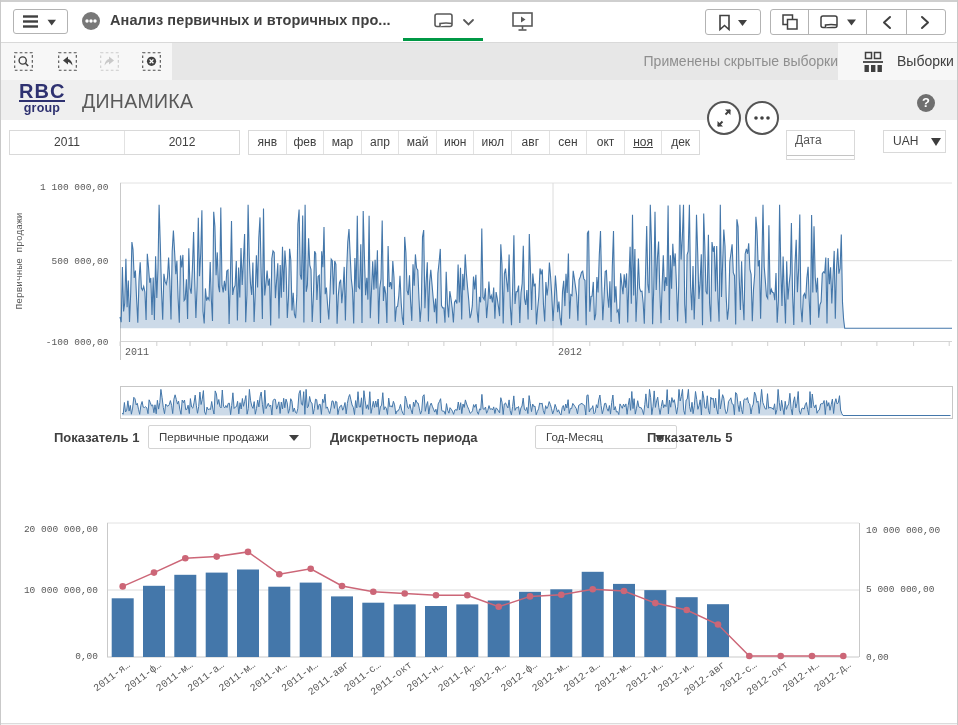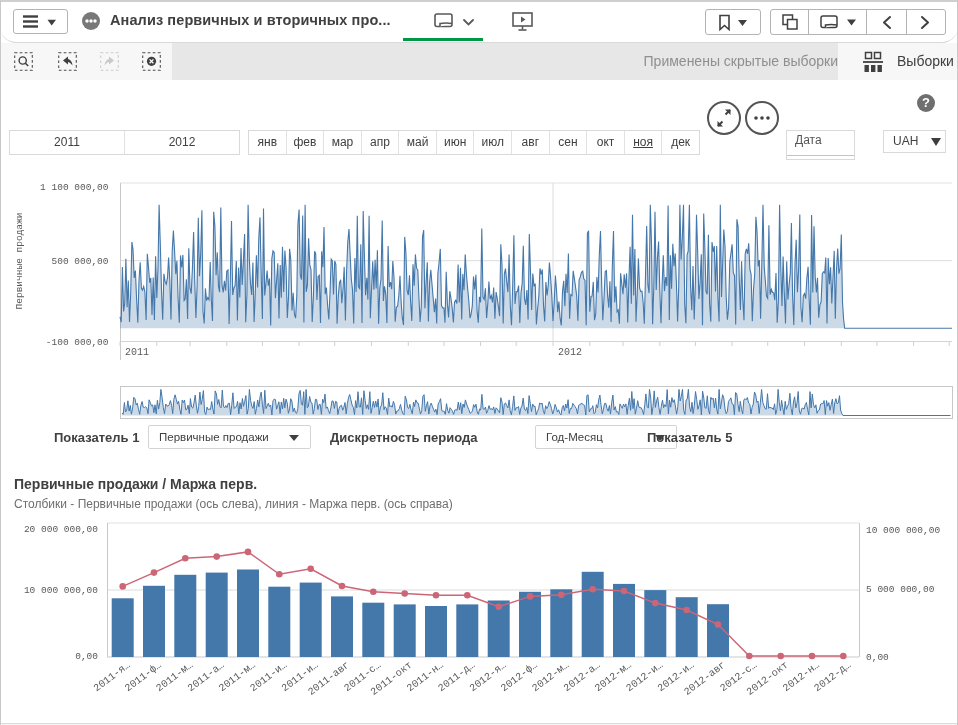--- a/index.html
+++ b/index.html
@@ -1,20 +1,20 @@
 <!DOCTYPE html>
 <html><head>
 <meta charset="utf-8">
 <style>
 * { margin:0; padding:0; box-sizing:border-box; }
 html,body { width:958px; height:725px; background:#fff; font-family:"Liberation Sans", sans-serif; overflow:hidden; }
 #page { position:relative; width:958px; height:725px; background:#fff; overflow:hidden; }
 
 
-#topbar { position:absolute; left:0; top:0; width:958px; height:43px; background:#fff; border-bottom:1px solid #d9d9d9;border-radius:16px; }
+#topbar { position:absolute; left:0; top:0; width:958px; height:43px; background:#fff; border-bottom:1px solid #d9d9d9; }
 #hamb { position:absolute; left:13px; top:9px; width:55px; height:25px; border:1px solid #b3b3b3; border-radius:3px; background:#fff; }
 #appdots { position:absolute; left:82px; top:12px; width:18px; height:18px; border-radius:50%; background:#787878; }
 #apptitle { position:absolute; left:110px; top:12px; font-size:14.5px; font-weight:700; color:#404040; letter-spacing:0.1px;}
 #greenline { position:absolute; left:403px; top:38px; width:80px; height:3px; background:#009845; }
 .tbbtn { position:absolute; top:9px; height:26px; border:1px solid #b3b3b3; border-radius:3px; background:#fff; }
 
 
 #selbar { position:absolute; left:0; top:43px; width:958px; height:37px; background:#f7f7f7;text-align:right; }
 #selmid { position:absolute; left:172px; top:0; width:666px; height:37px; background:#e7e7e7; color:#8f8f8f; font-size:14px; line-height:37px; padding-left:7px; }
 .selico { position:absolute; top:9px; width:19px; height:19px; }
@@ -144,20 +144,27 @@
         <rect x="12.5" y="1.5" width="6" height="6" fill="none" stroke="#404040" stroke-width="1.5"></rect>
         <line x1="1" y1="11" x2="21" y2="11" stroke="#404040" stroke-width="1.8"></line>
         <rect x="2.5" y="14" width="4.4" height="7" fill="#404040"></rect>
         <rect x="9" y="14" width="4.4" height="7" fill="#404040"></rect>
         <rect x="15.5" y="14" width="4.4" height="7" fill="#404040"></rect>
       </svg>
       <span>Выборки</span>
     </div>
   </div>
 
+  <div id="shead">
+    <div id="rbc">
+        <div class="r1">RBC</div>
+        <div class="r2">group</div>
+      </div>
+    <div id="dyn">ДИНАМИКА</div>
+  </div>
   <div id="help">?</div>
   <div class="circbtn" style="left:707px;">
     <svg width="30" height="30" viewBox="0 0 30 30">
       <g stroke="#404040" stroke-width="2" fill="none">
         <path d="M16.5 11.5 L21 7"></path>
         <path d="M13.5 18.5 L9 23"></path>
       </g>
       <path d="M21.5 12 L21.5 6.5 L16 6.5 Z" fill="#404040"></path>
       <path d="M8.5 18 L8.5 23.5 L14 23.5 Z" fill="#404040"></path>
     </svg>
@@ -242,22 +249,20 @@
 <path d="M122,245.5 L122.0,243.1 L123.2,244.2 L124.4,232.5 L125.5,242.0 L126.7,240.2 L127.9,230.8 L129.1,241.1 L130.3,235.4 L131.4,244.2 L132.6,238.1 L133.8,227.3 L135.0,228.8 L136.2,234.9 L137.3,233.3 L138.5,239.3 L139.7,244.3 L140.9,235.3 L142.1,231.5 L143.2,237.1 L144.4,237.5 L145.6,236.7 L146.8,237.8 L148.0,243.7 L149.1,229.8 L150.3,232.6 L151.5,235.9 L152.7,234.9 L153.9,242.7 L155.0,234.8 L156.2,243.8 L157.4,230.3 L158.6,239.1 L159.8,232.7 L160.9,219.4 L162.1,227.7 L163.3,237.5 L164.5,243.7 L165.7,234.0 L166.8,235.7 L168.0,236.2 L169.2,234.8 L170.4,230.6 L171.6,235.3 L172.7,243.6 L173.9,229.2 L175.1,224.8 L176.3,229.4 L177.5,234.1 L178.6,231.2 L179.8,239.2 L181.0,244.3 L182.2,230.1 L183.4,232.6 L184.5,230.0 L185.7,239.7 L186.9,239.3 L188.1,235.2 L189.3,243.6 L190.4,228.6 L191.6,237.0 L192.8,238.2 L194.0,232.9 L195.2,225.1 L196.3,235.2 L197.5,243.3 L198.7,236.5 L199.9,222.1 L201.1,234.5 L202.2,229.7 L203.4,220.6 L204.6,241.9 L205.8,244.5 L207.0,237.1 L208.1,239.6 L209.3,239.0 L210.5,239.5 L211.7,231.5 L212.9,239.2 L214.0,244.0 L215.2,220.9 L216.4,224.0 L217.6,234.3 L218.8,229.5 L219.9,236.6 L221.1,237.9 L222.3,220.0 L223.5,236.4 L224.7,237.9 L225.8,235.5 L227.0,237.6 L228.2,233.4 L229.4,233.2 L230.6,244.6 L231.7,235.5 L232.9,222.8 L234.1,238.5 L235.3,237.0 L236.5,236.5 L237.6,231.3 L238.8,243.9 L240.0,232.7 L241.2,239.0 L242.4,228.5 L243.5,236.3 L244.7,231.3 L245.9,225.6 L247.1,244.2 L248.3,238.5 L249.4,219.4 L250.6,230.7 L251.8,236.1 L253.0,238.4 L254.2,231.6 L255.3,244.2 L256.5,238.5 L257.7,230.1 L258.9,236.9 L260.1,226.4 L261.2,222.1 L262.4,234.3 L263.6,243.5 L264.8,220.2 L266.0,238.6 L267.1,236.1 L268.3,233.3 L269.5,236.5 L270.7,235.0 L271.9,244.9 L273.0,230.8 L274.2,229.1 L275.4,229.5 L276.6,239.1 L277.8,235.3 L278.9,231.8 L280.1,243.5 L281.3,232.1 L282.5,239.0 L283.7,228.3 L284.8,237.8 L286.0,229.1 L287.2,232.8 L288.4,243.3 L289.6,238.9 L290.7,228.7 L291.9,231.1 L293.1,241.7 L294.3,238.0 L295.5,242.5 L296.6,243.4 L297.8,238.7 L299.0,223.5 L300.2,220.4 L301.4,234.2 L302.5,235.2 L303.7,221.7 L304.9,244.3 L306.1,219.4 L307.3,237.8 L308.4,236.4 L309.6,226.5 L310.8,232.2 L312.0,233.1 L313.2,244.1 L314.3,238.7 L315.5,229.2 L316.7,229.7 L317.9,239.5 L319.1,234.5 L320.2,234.3 L321.4,244.4 L322.6,229.2 L323.8,232.6 L325.0,224.1 L326.1,238.3 L327.3,236.9 L328.5,240.6 L329.7,243.6 L330.9,238.0 L332.0,230.9 L333.2,231.2 L334.4,238.4 L335.6,231.3 L336.8,232.0 L337.9,244.5 L339.1,238.6 L340.3,235.9 L341.5,235.2 L342.7,240.2 L343.8,237.3 L345.0,232.5 L346.2,243.9 L347.4,233.4 L348.6,227.3 L349.7,224.5 L350.9,229.8 L352.1,235.0 L353.3,237.3 L354.5,244.5 L355.6,230.6 L356.8,237.9 L358.0,221.7 L359.2,236.8 L360.4,237.1 L361.5,227.8 L362.7,244.4 L363.9,220.7 L365.1,230.3 L366.3,238.5 L367.4,234.8 L368.6,239.4 L369.8,221.7 L371.0,243.4 L372.2,237.4 L373.3,231.3 L374.5,237.4 L375.7,231.0 L376.9,237.1 L378.1,229.0 L379.2,244.5 L380.4,237.0 L381.6,235.1 L382.8,222.7 L384.0,239.7 L385.1,236.7 L386.3,238.2 L387.5,244.4 L388.7,228.1 L389.9,236.8 L391.0,235.7 L392.2,237.2 L393.4,231.3 L394.6,234.8 L395.8,244.1 L396.9,241.0 L398.1,240.9 L399.3,238.7 L400.5,234.4 L401.7,240.2 L402.8,243.3 L404.0,244.8 L405.2,226.2 L406.4,229.5 L407.6,237.5 L408.7,238.5 L409.9,234.3 L411.1,239.9 L412.3,243.9 L413.5,232.0 L414.6,236.5 L415.8,229.9 L417.0,232.8 L418.2,233.2 L419.4,238.9 L420.5,244.1 L421.7,240.8 L422.9,226.2 L424.1,224.7 L425.3,241.3 L426.4,235.8 L427.6,231.6 L428.8,244.0 L430.0,235.8 L431.2,233.1 L432.3,236.2 L433.5,239.2 L434.7,242.1 L435.9,239.2 L437.1,244.5 L438.2,233.9 L439.4,231.6 L440.6,228.7 L441.8,240.7 L443.0,241.2 L444.1,241.2 L445.3,244.3 L446.5,233.6 L447.7,240.3 L448.9,243.2 L450.0,237.7 L451.2,239.2 L452.4,241.2 L453.6,244.3 L454.8,240.0 L455.9,239.6 L457.1,240.3 L458.3,232.0 L459.5,240.0 L460.7,232.7 L461.8,243.6 L463.0,234.0 L464.2,237.5 L465.4,229.9 L466.6,234.0 L467.7,236.9 L468.9,239.7 L470.1,243.3 L471.3,242.5 L472.5,240.8 L473.6,234.6 L474.8,237.3 L476.0,234.2 L477.2,241.9 L478.4,244.3 L479.5,238.9 L480.7,240.0 L481.9,224.4 L483.1,238.9 L484.3,239.4 L485.5,237.0 L486.6,243.3 L487.8,240.3 L489.0,235.6 L490.2,239.3 L491.4,238.6 L492.5,240.0 L493.7,236.9 L494.9,243.5 L496.1,237.8 L497.3,239.1 L498.4,240.9 L499.6,242.9 L500.8,227.7 L502.0,232.1 L503.2,244.5 L504.3,234.0 L505.5,232.9 L506.7,235.6 L507.9,237.9 L509.1,229.9 L510.2,240.8 L511.4,244.8 L512.6,236.5 L513.8,225.9 L515.0,240.4 L516.1,237.8 L517.3,237.8 L518.5,236.5 L519.7,244.4 L520.9,238.0 L522.0,236.0 L523.2,228.1 L524.4,239.3 L525.6,240.6 L526.8,237.4 L527.9,243.6 L529.1,225.6 L530.3,233.6 L531.5,241.6 L532.7,234.0 L533.8,236.6 L535.0,236.1 L536.2,244.7 L537.4,241.4 L538.6,238.8 L539.7,232.9 L540.9,234.1 L542.1,233.1 L543.3,240.6 L544.5,244.1 L545.6,235.7 L546.8,238.6 L548.0,236.3 L549.2,231.6 L550.4,234.6 L551.5,238.6 L552.7,243.9 L553.9,240.1 L555.1,234.4 L556.3,237.7 L557.4,242.1 L558.6,239.8 L559.8,243.4 L561.0,244.9 L562.2,237.7 L563.3,235.5 L564.5,240.8 L565.7,234.0 L566.9,238.0 L568.1,229.7 L569.2,243.5 L570.4,238.4 L571.6,238.6 L572.8,233.4 L574.0,235.1 L575.1,236.7 L576.3,238.6 L577.5,243.9 L578.7,235.3 L579.9,234.6 L581.0,233.7 L582.2,233.4 L583.4,235.0 L584.6,235.4 L585.8,244.9 L586.9,225.4 L588.1,224.9 L589.3,242.0 L590.5,238.8 L591.7,238.7 L592.8,235.7 L594.0,243.8 L595.2,242.5 L596.4,234.7 L597.6,237.9 L598.7,230.0 L599.9,225.0 L601.1,235.5 L602.3,243.8 L603.5,239.1 L604.6,233.5 L605.8,233.3 L607.0,238.6 L608.2,241.2 L609.4,235.5 L610.5,244.1 L611.7,232.5 L612.9,225.0 L614.1,240.0 L615.3,236.6 L616.4,242.0 L617.6,241.6 L618.8,244.5 L620.0,233.9 L621.2,236.2 L622.3,238.3 L623.5,234.1 L624.7,236.9 L625.9,233.9 L627.1,244.3 L628.2,235.4 L629.4,228.3 L630.6,240.3 L631.8,221.5 L633.0,238.6 L634.1,228.7 L635.3,244.1 L636.5,238.2 L637.7,230.7 L638.9,237.0 L640.0,237.7 L641.2,237.7 L642.4,240.2 L643.6,244.5 L644.8,234.4 L645.9,223.9 L647.1,236.3 L648.3,238.1 L649.5,219.4 L650.7,227.7 L651.8,244.6 L653.0,236.7 L654.2,220.9 L655.4,237.4 L656.6,230.8 L657.7,227.2 L658.9,237.5 L660.1,244.4 L661.3,236.5 L662.5,230.1 L663.6,237.7 L664.8,234.7 L666.0,236.6 L667.2,219.6 L668.4,243.8 L669.5,230.1 L670.7,237.2 L671.9,227.6 L673.1,232.4 L674.3,229.7 L675.4,236.0 L676.6,244.1 L677.8,236.8 L679.0,219.4 L680.2,231.0 L681.3,226.5 L682.5,219.4 L683.7,240.4 L684.9,244.4 L686.1,230.0 L687.2,229.2 L688.4,219.4 L689.6,236.8 L690.8,241.7 L692.0,232.3 L693.1,243.7 L694.3,235.8 L695.5,221.5 L696.7,229.5 L697.9,239.3 L699.0,235.8 L700.2,229.8 L701.4,244.9 L702.6,221.2 L703.8,228.1 L704.9,237.7 L706.1,238.3 L707.3,225.8 L708.5,240.3 L709.7,244.1 L710.8,227.3 L712.0,229.3 L713.2,228.1 L714.4,237.8 L715.6,228.1 L716.7,239.0 L717.9,244.1 L719.1,219.4 L720.3,238.9 L721.5,232.1 L722.6,224.7 L723.8,228.1 L725.0,238.9 L726.2,243.7 L727.4,241.2 L728.5,231.4 L729.7,229.8 L730.9,227.8 L732.1,233.8 L733.3,234.4 L734.4,244.7 L735.6,222.5 L736.8,224.0 L738.0,234.7 L739.2,241.6 L740.3,231.3 L741.5,239.4 L742.7,243.8 L743.9,229.7 L745.1,228.7 L746.2,229.8 L747.4,227.5 L748.6,233.0 L749.8,234.1 L751.0,244.0 L752.1,237.3 L753.3,234.1 L754.5,222.0 L755.7,224.9 L756.9,232.4 L758.0,231.1 L759.2,243.5 L760.4,232.1 L761.6,219.4 L762.8,232.4 L763.9,235.3 L765.1,238.7 L766.3,239.2 L767.5,223.7 L768.7,238.4 L769.8,237.2 L771.0,237.9 L772.2,238.0 L773.4,239.6 L774.6,233.8 L775.7,244.3 L776.9,239.6 L778.1,219.4 L779.3,232.8 L780.5,240.8 L781.6,230.3 L782.8,237.9 L784.0,244.5 L785.2,231.3 L786.4,239.4 L787.5,236.3 L788.7,233.9 L789.9,223.3 L791.1,238.6 L792.3,244.8 L793.4,232.0 L794.6,226.8 L795.8,237.9 L797.0,233.2 L798.2,221.5 L799.3,241.0 L800.5,244.2 L801.7,238.6 L802.9,238.1 L804.1,239.2 L805.2,234.8 L806.4,232.5 L807.6,239.6 L808.8,244.8 L810.0,221.6 L811.1,237.9 L812.3,224.0 L813.5,234.7 L814.7,237.9 L815.9,234.8 L817.0,243.3 L818.2,240.5 L819.4,239.9 L820.6,234.0 L821.8,233.6 L822.9,233.8 L824.1,230.5 L825.3,244.5 L826.5,230.6 L827.7,236.2 L828.8,232.6 L830.0,240.3 L831.2,234.7 L832.4,229.1 L833.6,243.5 L834.7,233.0 L835.9,228.7 L837.1,233.9 L838.3,232.8 L839.5,225.7 L840.6,240.0 L841.8,243.6 L843,245.5 Z" fill="#4477aa" fill-opacity="0.27" stroke="none"></path>
 <path d="M122.0,243.1 L123.2,244.2 L124.4,232.5 L125.5,242.0 L126.7,240.2 L127.9,230.8 L129.1,241.1 L130.3,235.4 L131.4,244.2 L132.6,238.1 L133.8,227.3 L135.0,228.8 L136.2,234.9 L137.3,233.3 L138.5,239.3 L139.7,244.3 L140.9,235.3 L142.1,231.5 L143.2,237.1 L144.4,237.5 L145.6,236.7 L146.8,237.8 L148.0,243.7 L149.1,229.8 L150.3,232.6 L151.5,235.9 L152.7,234.9 L153.9,242.7 L155.0,234.8 L156.2,243.8 L157.4,230.3 L158.6,239.1 L159.8,232.7 L160.9,219.4 L162.1,227.7 L163.3,237.5 L164.5,243.7 L165.7,234.0 L166.8,235.7 L168.0,236.2 L169.2,234.8 L170.4,230.6 L171.6,235.3 L172.7,243.6 L173.9,229.2 L175.1,224.8 L176.3,229.4 L177.5,234.1 L178.6,231.2 L179.8,239.2 L181.0,244.3 L182.2,230.1 L183.4,232.6 L184.5,230.0 L185.7,239.7 L186.9,239.3 L188.1,235.2 L189.3,243.6 L190.4,228.6 L191.6,237.0 L192.8,238.2 L194.0,232.9 L195.2,225.1 L196.3,235.2 L197.5,243.3 L198.7,236.5 L199.9,222.1 L201.1,234.5 L202.2,229.7 L203.4,220.6 L204.6,241.9 L205.8,244.5 L207.0,237.1 L208.1,239.6 L209.3,239.0 L210.5,239.5 L211.7,231.5 L212.9,239.2 L214.0,244.0 L215.2,220.9 L216.4,224.0 L217.6,234.3 L218.8,229.5 L219.9,236.6 L221.1,237.9 L222.3,220.0 L223.5,236.4 L224.7,237.9 L225.8,235.5 L227.0,237.6 L228.2,233.4 L229.4,233.2 L230.6,244.6 L231.7,235.5 L232.9,222.8 L234.1,238.5 L235.3,237.0 L236.5,236.5 L237.6,231.3 L238.8,243.9 L240.0,232.7 L241.2,239.0 L242.4,228.5 L243.5,236.3 L244.7,231.3 L245.9,225.6 L247.1,244.2 L248.3,238.5 L249.4,219.4 L250.6,230.7 L251.8,236.1 L253.0,238.4 L254.2,231.6 L255.3,244.2 L256.5,238.5 L257.7,230.1 L258.9,236.9 L260.1,226.4 L261.2,222.1 L262.4,234.3 L263.6,243.5 L264.8,220.2 L266.0,238.6 L267.1,236.1 L268.3,233.3 L269.5,236.5 L270.7,235.0 L271.9,244.9 L273.0,230.8 L274.2,229.1 L275.4,229.5 L276.6,239.1 L277.8,235.3 L278.9,231.8 L280.1,243.5 L281.3,232.1 L282.5,239.0 L283.7,228.3 L284.8,237.8 L286.0,229.1 L287.2,232.8 L288.4,243.3 L289.6,238.9 L290.7,228.7 L291.9,231.1 L293.1,241.7 L294.3,238.0 L295.5,242.5 L296.6,243.4 L297.8,238.7 L299.0,223.5 L300.2,220.4 L301.4,234.2 L302.5,235.2 L303.7,221.7 L304.9,244.3 L306.1,219.4 L307.3,237.8 L308.4,236.4 L309.6,226.5 L310.8,232.2 L312.0,233.1 L313.2,244.1 L314.3,238.7 L315.5,229.2 L316.7,229.7 L317.9,239.5 L319.1,234.5 L320.2,234.3 L321.4,244.4 L322.6,229.2 L323.8,232.6 L325.0,224.1 L326.1,238.3 L327.3,236.9 L328.5,240.6 L329.7,243.6 L330.9,238.0 L332.0,230.9 L333.2,231.2 L334.4,238.4 L335.6,231.3 L336.8,232.0 L337.9,244.5 L339.1,238.6 L340.3,235.9 L341.5,235.2 L342.7,240.2 L343.8,237.3 L345.0,232.5 L346.2,243.9 L347.4,233.4 L348.6,227.3 L349.7,224.5 L350.9,229.8 L352.1,235.0 L353.3,237.3 L354.5,244.5 L355.6,230.6 L356.8,237.9 L358.0,221.7 L359.2,236.8 L360.4,237.1 L361.5,227.8 L362.7,244.4 L363.9,220.7 L365.1,230.3 L366.3,238.5 L367.4,234.8 L368.6,239.4 L369.8,221.7 L371.0,243.4 L372.2,237.4 L373.3,231.3 L374.5,237.4 L375.7,231.0 L376.9,237.1 L378.1,229.0 L379.2,244.5 L380.4,237.0 L381.6,235.1 L382.8,222.7 L384.0,239.7 L385.1,236.7 L386.3,238.2 L387.5,244.4 L388.7,228.1 L389.9,236.8 L391.0,235.7 L392.2,237.2 L393.4,231.3 L394.6,234.8 L395.8,244.1 L396.9,241.0 L398.1,240.9 L399.3,238.7 L400.5,234.4 L401.7,240.2 L402.8,243.3 L404.0,244.8 L405.2,226.2 L406.4,229.5 L407.6,237.5 L408.7,238.5 L409.9,234.3 L411.1,239.9 L412.3,243.9 L413.5,232.0 L414.6,236.5 L415.8,229.9 L417.0,232.8 L418.2,233.2 L419.4,238.9 L420.5,244.1 L421.7,240.8 L422.9,226.2 L424.1,224.7 L425.3,241.3 L426.4,235.8 L427.6,231.6 L428.8,244.0 L430.0,235.8 L431.2,233.1 L432.3,236.2 L433.5,239.2 L434.7,242.1 L435.9,239.2 L437.1,244.5 L438.2,233.9 L439.4,231.6 L440.6,228.7 L441.8,240.7 L443.0,241.2 L444.1,241.2 L445.3,244.3 L446.5,233.6 L447.7,240.3 L448.9,243.2 L450.0,237.7 L451.2,239.2 L452.4,241.2 L453.6,244.3 L454.8,240.0 L455.9,239.6 L457.1,240.3 L458.3,232.0 L459.5,240.0 L460.7,232.7 L461.8,243.6 L463.0,234.0 L464.2,237.5 L465.4,229.9 L466.6,234.0 L467.7,236.9 L468.9,239.7 L470.1,243.3 L471.3,242.5 L472.5,240.8 L473.6,234.6 L474.8,237.3 L476.0,234.2 L477.2,241.9 L478.4,244.3 L479.5,238.9 L480.7,240.0 L481.9,224.4 L483.1,238.9 L484.3,239.4 L485.5,237.0 L486.6,243.3 L487.8,240.3 L489.0,235.6 L490.2,239.3 L491.4,238.6 L492.5,240.0 L493.7,236.9 L494.9,243.5 L496.1,237.8 L497.3,239.1 L498.4,240.9 L499.6,242.9 L500.8,227.7 L502.0,232.1 L503.2,244.5 L504.3,234.0 L505.5,232.9 L506.7,235.6 L507.9,237.9 L509.1,229.9 L510.2,240.8 L511.4,244.8 L512.6,236.5 L513.8,225.9 L515.0,240.4 L516.1,237.8 L517.3,237.8 L518.5,236.5 L519.7,244.4 L520.9,238.0 L522.0,236.0 L523.2,228.1 L524.4,239.3 L525.6,240.6 L526.8,237.4 L527.9,243.6 L529.1,225.6 L530.3,233.6 L531.5,241.6 L532.7,234.0 L533.8,236.6 L535.0,236.1 L536.2,244.7 L537.4,241.4 L538.6,238.8 L539.7,232.9 L540.9,234.1 L542.1,233.1 L543.3,240.6 L544.5,244.1 L545.6,235.7 L546.8,238.6 L548.0,236.3 L549.2,231.6 L550.4,234.6 L551.5,238.6 L552.7,243.9 L553.9,240.1 L555.1,234.4 L556.3,237.7 L557.4,242.1 L558.6,239.8 L559.8,243.4 L561.0,244.9 L562.2,237.7 L563.3,235.5 L564.5,240.8 L565.7,234.0 L566.9,238.0 L568.1,229.7 L569.2,243.5 L570.4,238.4 L571.6,238.6 L572.8,233.4 L574.0,235.1 L575.1,236.7 L576.3,238.6 L577.5,243.9 L578.7,235.3 L579.9,234.6 L581.0,233.7 L582.2,233.4 L583.4,235.0 L584.6,235.4 L585.8,244.9 L586.9,225.4 L588.1,224.9 L589.3,242.0 L590.5,238.8 L591.7,238.7 L592.8,235.7 L594.0,243.8 L595.2,242.5 L596.4,234.7 L597.6,237.9 L598.7,230.0 L599.9,225.0 L601.1,235.5 L602.3,243.8 L603.5,239.1 L604.6,233.5 L605.8,233.3 L607.0,238.6 L608.2,241.2 L609.4,235.5 L610.5,244.1 L611.7,232.5 L612.9,225.0 L614.1,240.0 L615.3,236.6 L616.4,242.0 L617.6,241.6 L618.8,244.5 L620.0,233.9 L621.2,236.2 L622.3,238.3 L623.5,234.1 L624.7,236.9 L625.9,233.9 L627.1,244.3 L628.2,235.4 L629.4,228.3 L630.6,240.3 L631.8,221.5 L633.0,238.6 L634.1,228.7 L635.3,244.1 L636.5,238.2 L637.7,230.7 L638.9,237.0 L640.0,237.7 L641.2,237.7 L642.4,240.2 L643.6,244.5 L644.8,234.4 L645.9,223.9 L647.1,236.3 L648.3,238.1 L649.5,219.4 L650.7,227.7 L651.8,244.6 L653.0,236.7 L654.2,220.9 L655.4,237.4 L656.6,230.8 L657.7,227.2 L658.9,237.5 L660.1,244.4 L661.3,236.5 L662.5,230.1 L663.6,237.7 L664.8,234.7 L666.0,236.6 L667.2,219.6 L668.4,243.8 L669.5,230.1 L670.7,237.2 L671.9,227.6 L673.1,232.4 L674.3,229.7 L675.4,236.0 L676.6,244.1 L677.8,236.8 L679.0,219.4 L680.2,231.0 L681.3,226.5 L682.5,219.4 L683.7,240.4 L684.9,244.4 L686.1,230.0 L687.2,229.2 L688.4,219.4 L689.6,236.8 L690.8,241.7 L692.0,232.3 L693.1,243.7 L694.3,235.8 L695.5,221.5 L696.7,229.5 L697.9,239.3 L699.0,235.8 L700.2,229.8 L701.4,244.9 L702.6,221.2 L703.8,228.1 L704.9,237.7 L706.1,238.3 L707.3,225.8 L708.5,240.3 L709.7,244.1 L710.8,227.3 L712.0,229.3 L713.2,228.1 L714.4,237.8 L715.6,228.1 L716.7,239.0 L717.9,244.1 L719.1,219.4 L720.3,238.9 L721.5,232.1 L722.6,224.7 L723.8,228.1 L725.0,238.9 L726.2,243.7 L727.4,241.2 L728.5,231.4 L729.7,229.8 L730.9,227.8 L732.1,233.8 L733.3,234.4 L734.4,244.7 L735.6,222.5 L736.8,224.0 L738.0,234.7 L739.2,241.6 L740.3,231.3 L741.5,239.4 L742.7,243.8 L743.9,229.7 L745.1,228.7 L746.2,229.8 L747.4,227.5 L748.6,233.0 L749.8,234.1 L751.0,244.0 L752.1,237.3 L753.3,234.1 L754.5,222.0 L755.7,224.9 L756.9,232.4 L758.0,231.1 L759.2,243.5 L760.4,232.1 L761.6,219.4 L762.8,232.4 L763.9,235.3 L765.1,238.7 L766.3,239.2 L767.5,223.7 L768.7,238.4 L769.8,237.2 L771.0,237.9 L772.2,238.0 L773.4,239.6 L774.6,233.8 L775.7,244.3 L776.9,239.6 L778.1,219.4 L779.3,232.8 L780.5,240.8 L781.6,230.3 L782.8,237.9 L784.0,244.5 L785.2,231.3 L786.4,239.4 L787.5,236.3 L788.7,233.9 L789.9,223.3 L791.1,238.6 L792.3,244.8 L793.4,232.0 L794.6,226.8 L795.8,237.9 L797.0,233.2 L798.2,221.5 L799.3,241.0 L800.5,244.2 L801.7,238.6 L802.9,238.1 L804.1,239.2 L805.2,234.8 L806.4,232.5 L807.6,239.6 L808.8,244.8 L810.0,221.6 L811.1,237.9 L812.3,224.0 L813.5,234.7 L814.7,237.9 L815.9,234.8 L817.0,243.3 L818.2,240.5 L819.4,239.9 L820.6,234.0 L821.8,233.6 L822.9,233.8 L824.1,230.5 L825.3,244.5 L826.5,230.6 L827.7,236.2 L828.8,232.6 L830.0,240.3 L831.2,234.7 L832.4,229.1 L833.6,243.5 L834.7,233.0 L835.9,228.7 L837.1,233.9 L838.3,232.8 L839.5,225.7 L840.6,240.0 L841.8,243.6 L843,245.5 L950.5,245.5" fill="none" stroke="#4477aa" stroke-width="1"></path>
 </svg>
 
   <div class="ctl-label" style="left:54px;">Показатель 1</div>
   <div class="ctl-dd" style="left:148px; width:163px;">Первичные продажи<span class="tri"></span></div>
   <div class="ctl-label" style="left:330px;">Дискретность периода</div>
   <div class="ctl-dd" style="left:493px; width:142px;margin-left:42px;">Год-Месяц<span class="tri"></span></div>
   <div class="ctl-label" style="left:647px;">Показатель 5</div>
 
-  <div id="ctitle">Первичные продажи / Маржа перв.</div>
-  <div id="csub">Столбики - Первичные продажи (ось слева), линия - Маржа перв. (ось справа)</div>
   <svg id="combochart" width="958" height="210" viewBox="0 0 958 210" style="left:0; top:515px;">
 <line x1="107.0" y1="8" x2="859.0" y2="8" stroke="#e2e2e2" stroke-width="1"></line>
 <line x1="107.0" y1="75" x2="859.0" y2="75" stroke="#dcdcdc" stroke-width="1"></line>
 <line x1="107.0" y1="142" x2="859.0" y2="142" stroke="#c9c9c9" stroke-width="1"></line>
 <line x1="107.5" y1="8" x2="107.5" y2="142" stroke="#c9c9c9" stroke-width="1"></line>
 <line x1="859.5" y1="8" x2="859.5" y2="142" stroke="#c9c9c9" stroke-width="1"></line>
 <rect x="111.7" y="83.3" width="22.0" height="58.7" fill="#4477aa"></rect>
 <rect x="143.0" y="70.8" width="22.0" height="71.2" fill="#4477aa"></rect>
 <rect x="174.3" y="59.8" width="22.0" height="82.2" fill="#4477aa"></rect>
 <rect x="205.7" y="57.6" width="22.0" height="84.4" fill="#4477aa"></rect>

